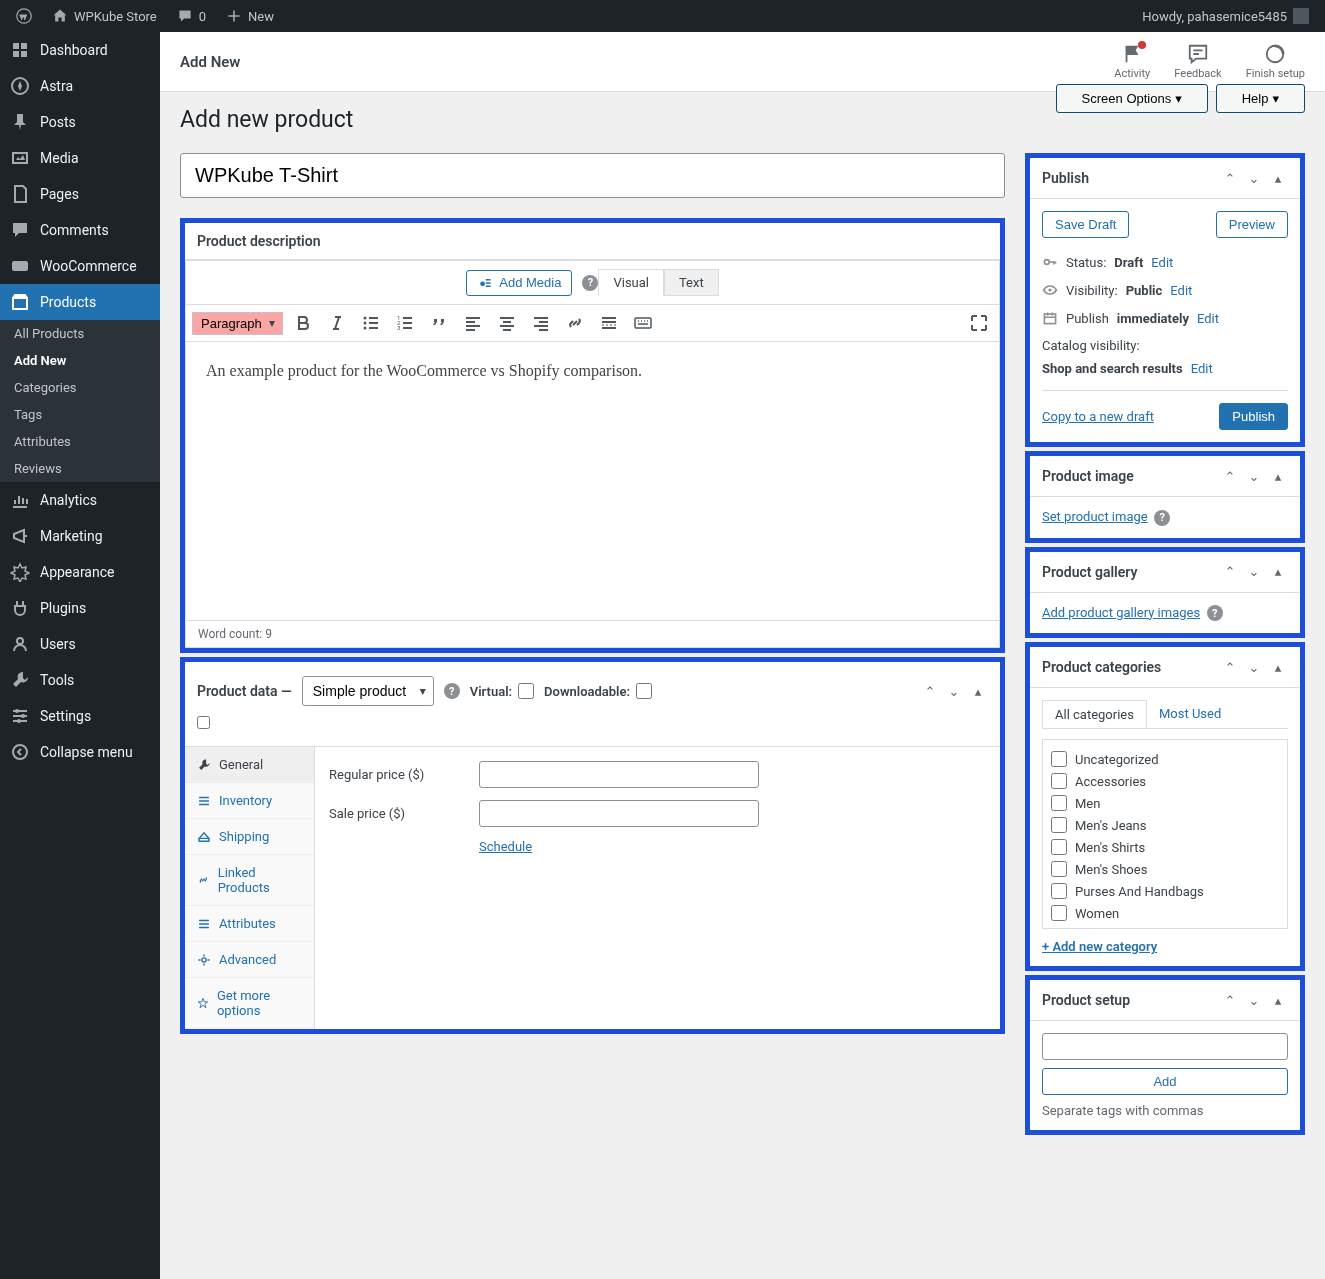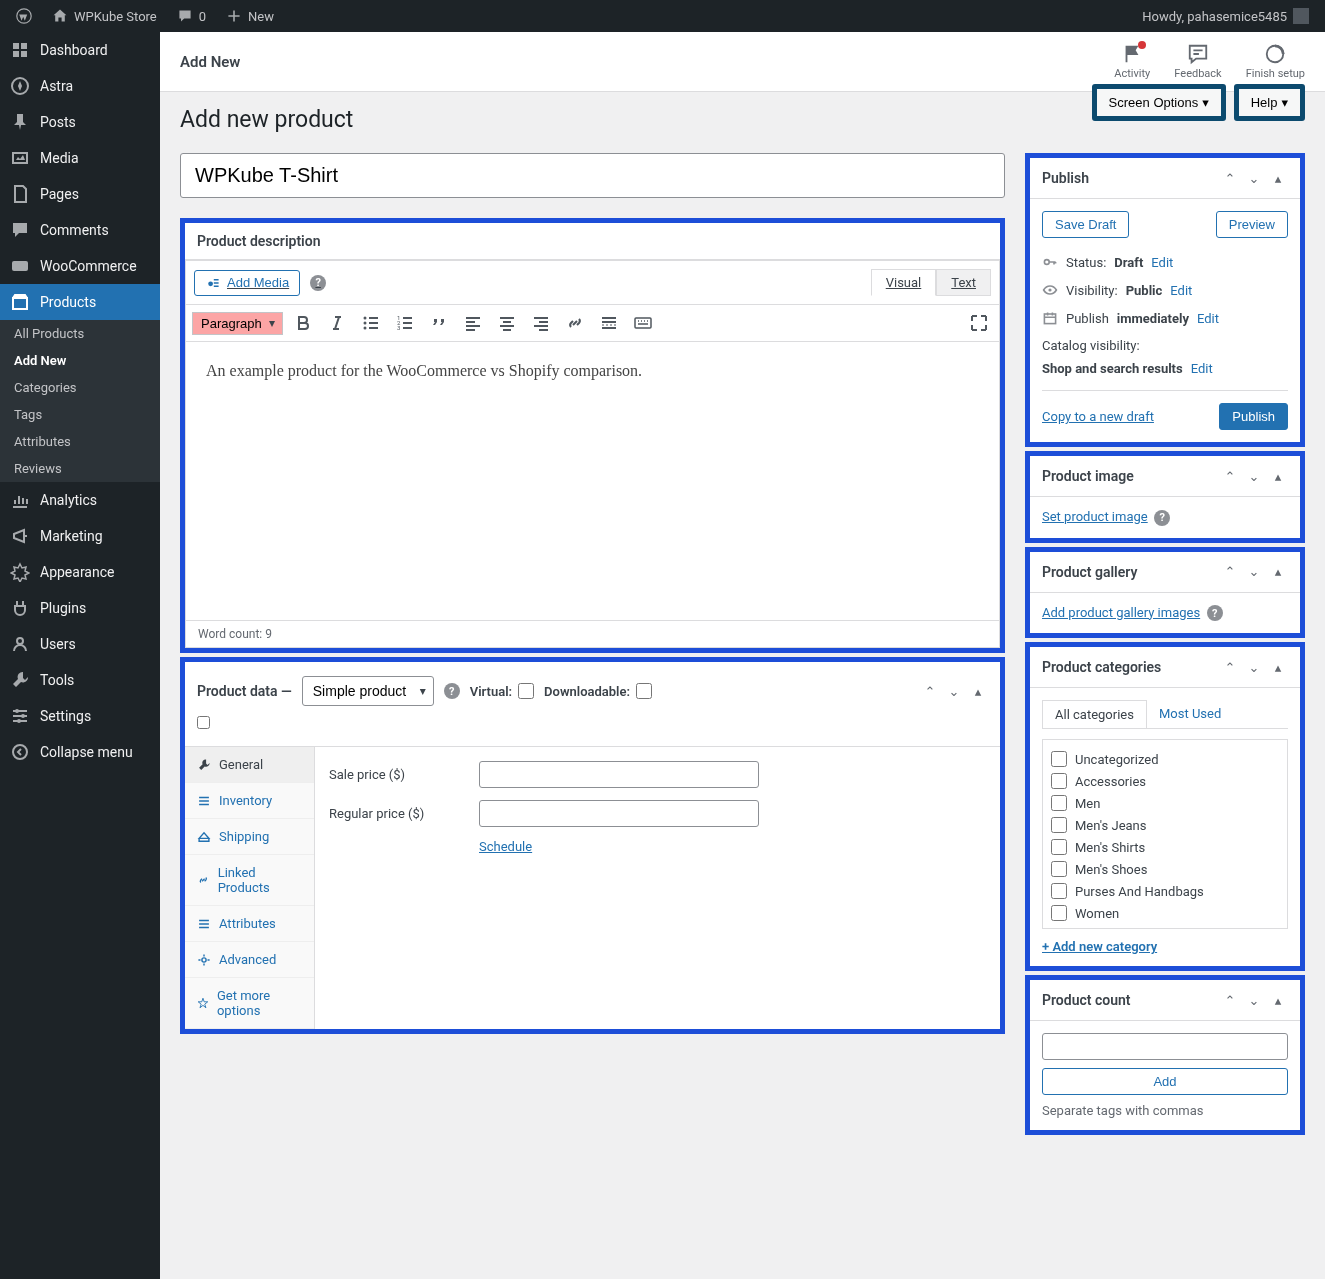--- a/index.html
+++ b/index.html
@@ -35,36 +35,36 @@
 .topbar-actions { display: flex; gap: 24px; }
 .topbar-action { display: flex; flex-direction: column; align-items: center; gap: 2px; cursor: pointer; color: #646970; font-size: 11px; position: relative; }
 .topbar-action svg { width: 22px; height: 22px; fill: #646970; }
 .badge-dot { position: absolute; top: -2px; right: 4px; width: 8px; height: 8px; background: #d63638; border-radius: 50%; }
 
 
 .content { padding: 10px 20px 40px; display: flex; gap: 20px; align-items: flex-start; }
 .content-header { padding: 0 20px; display: flex; justify-content: space-between; align-items: flex-start; }
 .page-title { font-size: 23px; font-weight: 400; color: #1d2327; padding: 14px 0 10px; }
 .hdr-btns { display: flex; gap: 8px; margin-top: -8px; }
-.hdr-btn { background: #f6f7f7; border: 5px solid #0c4a6e; border-radius: 3px; padding: 6px 12px; font-size: 13px; cursor: pointer; display: flex; align-items: center; gap: 4px; }
+.hdr-btn { background: #f6f7f7; border: 1px solid #0c4a6e; border-radius: 3px; padding: 6px 25px; font-size: 13px; cursor: pointer; display: flex; align-items: center; gap: 4px; }
 
 .col-main { flex: 1; min-width: 0; }
 .col-side { width: 280px; }
 
 .postbox { background: #fff; border: 5px solid #1d4ed8; margin-bottom: 4px; }
 .postbox-header { display: flex; justify-content: space-between; align-items: center; padding: 10px 12px; border-bottom: 1px solid #dcdcde; }
 .postbox-header h2 { font-size: 14px; font-weight: 600; }
 .postbox-inside { padding: 12px; }
 .panel-controls { display: flex; gap: 4px; }
 .panel-ctrl { width: 20px; height: 20px; display: flex; align-items: center; justify-content: center; cursor: pointer; color: #646970; }
 
 input[type=text].title-input { width: 100%; padding: 10px 14px; font-size: 20px; border: 1px solid #8c8f94; border-radius: 3px; background: #fff; }
 
 
-.editor-toolbar { background: #fff; border: 1px solid #dcdcde; border-bottom: none; padding: 8px; display: flex; align-items: center; justify-content: space-between; text-decoration: underline; }
+.editor-toolbar { background: #fff; border: 1px solid #dcdcde; border-bottom: none; padding: 8px; display: flex; align-items: center; justify-content: center; }
 .add-media-btn { border: 1px solid #2271b1; color: #2271b1; background: #fff; border-radius: 3px; padding: 4px 10px; cursor: pointer; display: flex; align-items: center; gap: 6px; font-size: 13px; }
 .editor-tabs { display: flex; }
 .editor-tab { padding: 5px 14px; border: 1px solid #dcdcde; background: #f0f0f1; cursor: pointer; font-size: 13px; }
 .editor-tab.active { background: #fff; border-bottom-color: #fff; }
 .tinymce-bar { background: #fff; border: 1px solid #dcdcde; border-bottom: none; padding: 4px 6px; display: flex; align-items: center; gap: 6px; }
 .format-select { border: 1px solid #c3c4c7; padding: 3px 20px 3px 8px; background: #fca5a5; font-size: 13px; appearance: none; position: relative; }
 .tb-btn { width: 28px; height: 28px; display: flex; align-items: center; justify-content: center; cursor: pointer; }
 .tb-btn svg { width: 20px; height: 20px; fill: #50575e; }
 .editor-body { border: 1px solid #dcdcde; background: #fff; min-height: 280px; padding: 20px; font-family: Georgia, serif; font-size: 16px; color: #444; }
 .editor-status { border: 1px solid #dcdcde; border-top: none; background: #fff; padding: 6px 12px; font-size: 12px; color: #646970; }
@@ -507,25 +507,25 @@
                 </div>
                 <div class="pd-tab">
                   <svg viewBox="0 0 20 20">
                     <path d="M10 2l2 6h6l-5 4 2 6-5-4-5 4 2-6-5-4h6z" fill="none" stroke="currentColor" stroke-width="1.5"></path>
                   </svg>
                   <span>Get more options</span>
                 </div>
               </div>
             <div class="pd-content">
               <div class="form-row">
+                  <label>Regular price ($)</label>
+                  <input type="text" style="">
+                </div>
+              <div class="form-row">
                   <label>Sale price ($)</label>
-                  <input type="text" style="">
-                </div>
-              <div class="form-row">
-                  <label>Regular price ($)</label>
                   <input type="text" style="">
                 </div>
               <a class="schedule-link">Schedule</a>
             </div>
           </div>
         </div>
       </div>
 
       <div class="col-side">
 
@@ -653,21 +653,21 @@
                   <input type="checkbox" style="">
                   <span>Women</span>
                 </label>
               </div>
             <a class="add-cat-link">+ Add new category</a>
           </div>
         </div>
 
         <div class="postbox">
           <div class="postbox-header">
-              <h2>Product count</h2>
+              <h2>Product setup</h2>
               <div class="panel-controls">
                 <span class="panel-ctrl">⌃</span>
                 <span class="panel-ctrl">⌄</span>
                 <span class="panel-ctrl">▴</span>
               </div>
             </div>
           <div class="postbox-inside">
             <div class="tag-row">
                 <input type="text" style="">
                 <button class="btn">Add</button>

